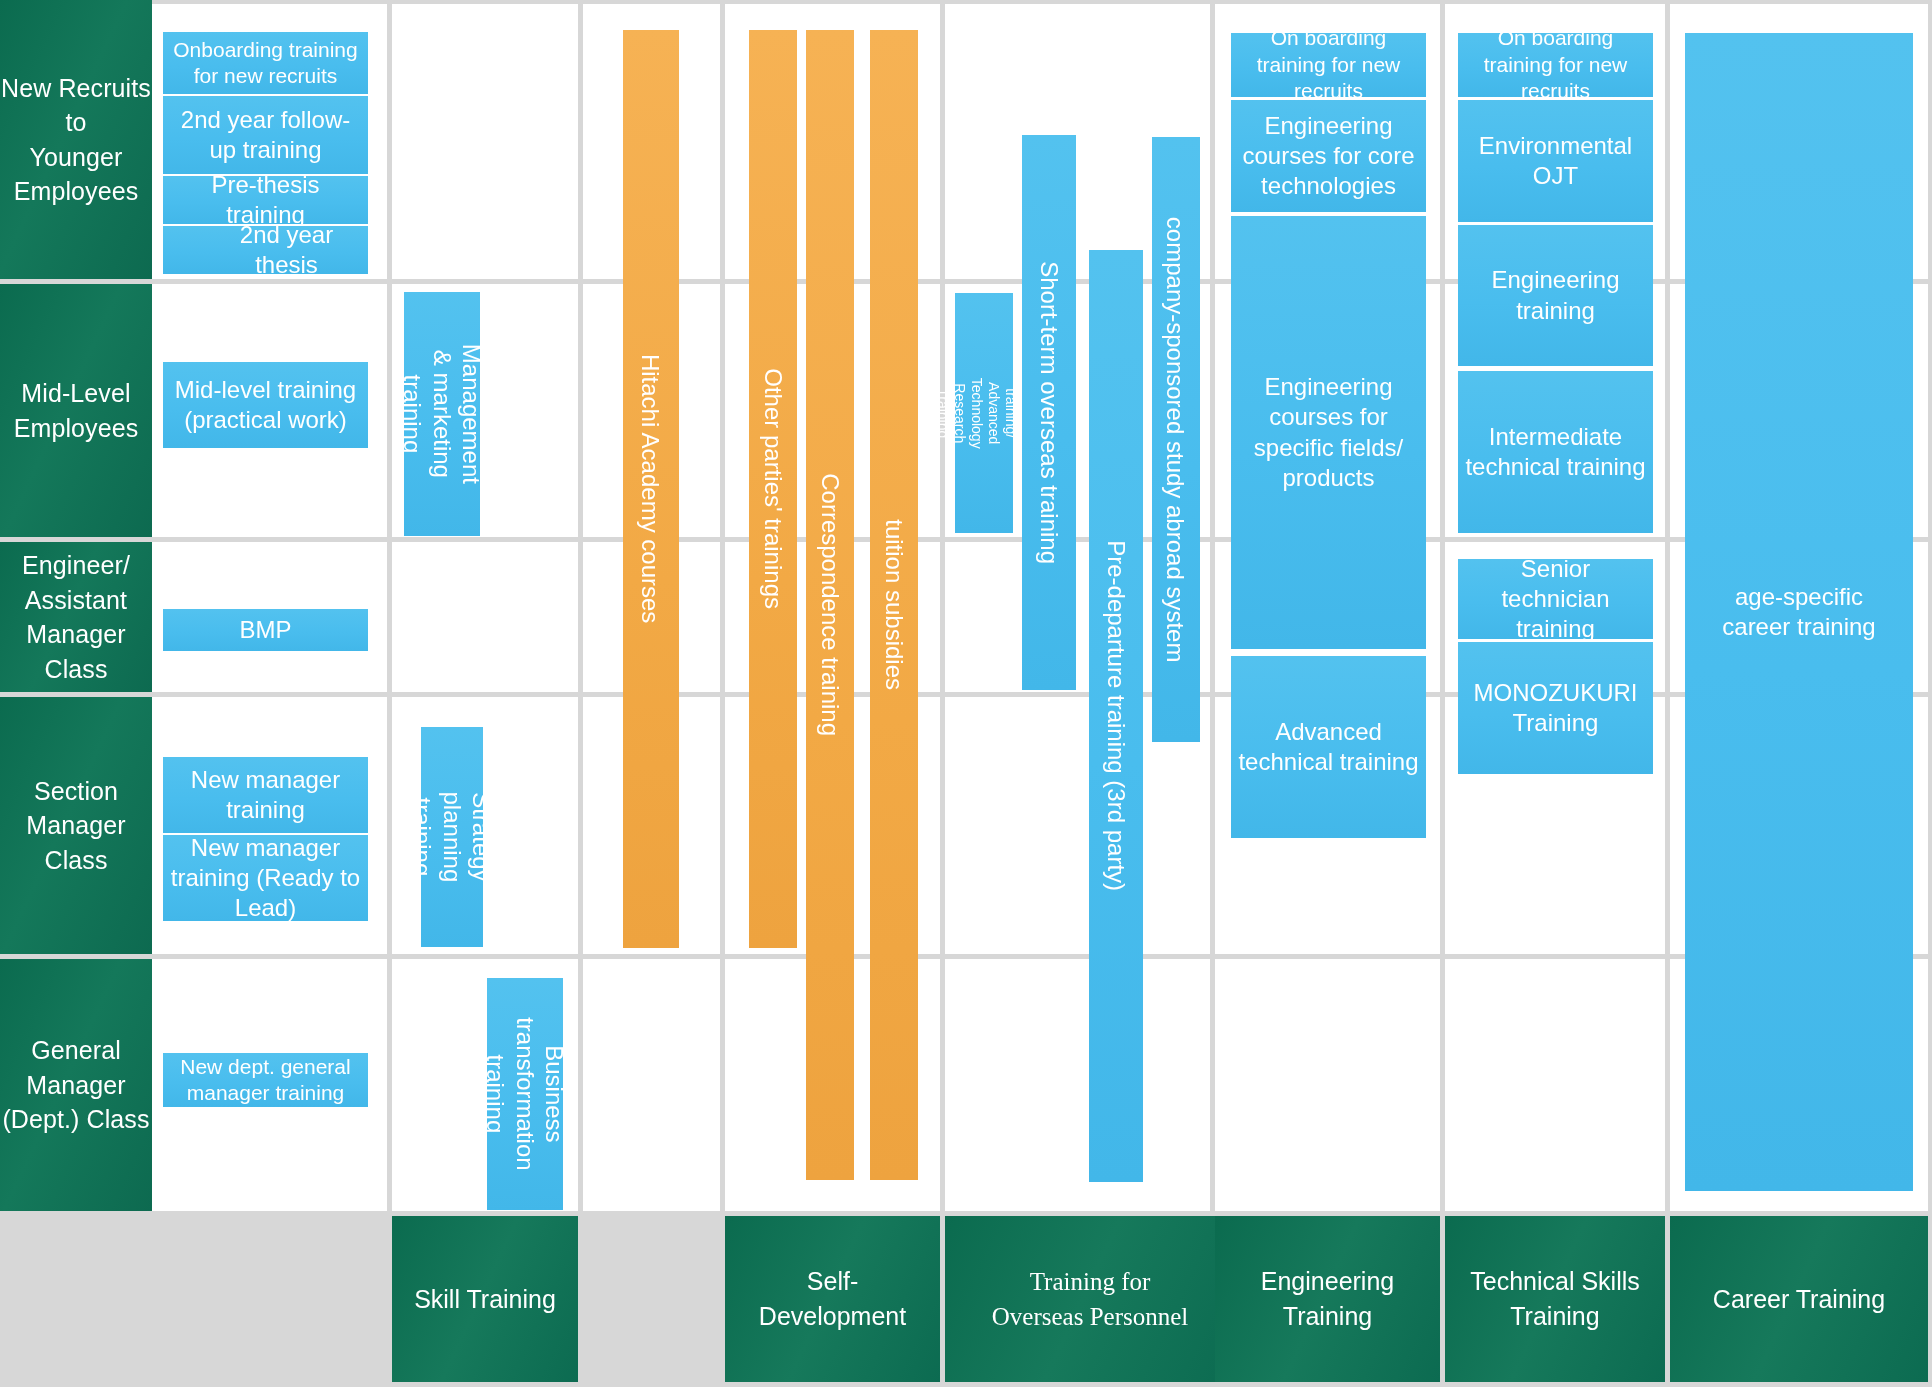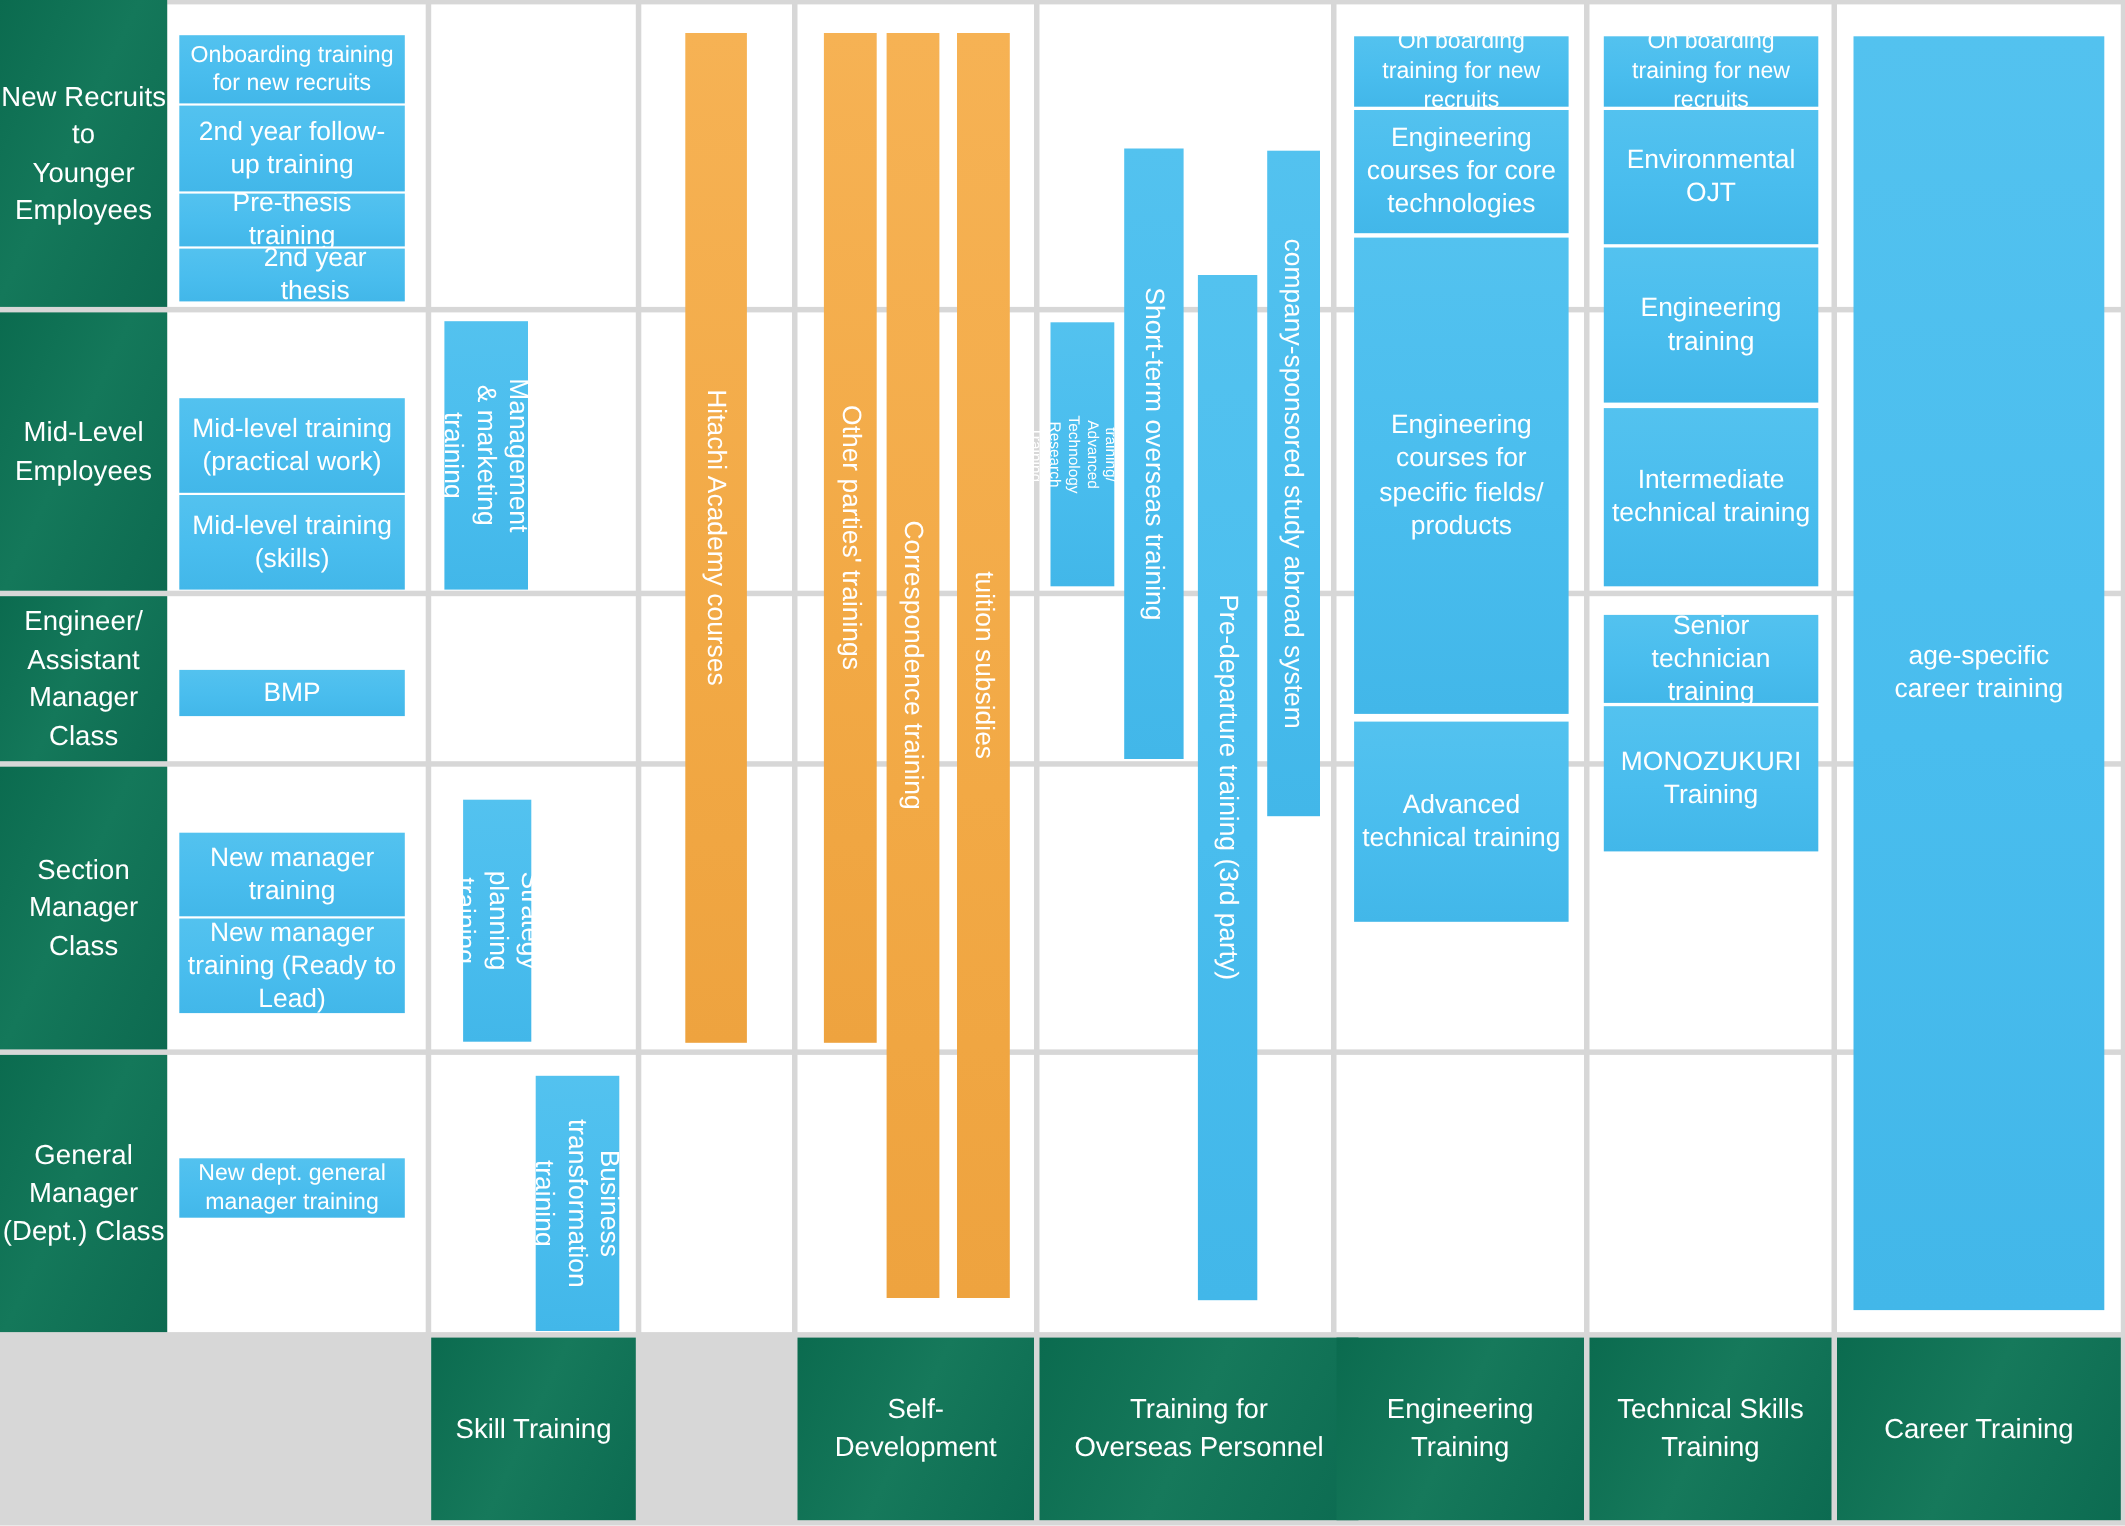--- a/index.html
+++ b/index.html
@@ -152,21 +152,21 @@
 (Dept.) Class</span>
   </div>
 
   <div class="colfoot" style="left:392px;top:1216px;width:186px;height:166px;">
     <span style="white-space:pre-line;">Skill Training</span>
   </div>
   <div class="colfoot" style="left:725px;top:1216px;width:215px;height:166px;">
     <span style="white-space:pre-line;">Self-
 Development</span>
   </div>
-  <div class="colfoot" style="left:945px;top:1216px;width:290px;height:166px;">
+  <div class="colfoot" style="left:945px;top:1216px;width:290px;height:166px;font-family:Liberation Serif, serif;">
     <span style="white-space:pre-line;">Training for
 Overseas Personnel</span>
   </div>
   <div class="colfoot" style="left:1215px;top:1216px;width:225px;height:166px;">
     <span style="white-space:pre-line;">Engineering Training</span>
   </div>
   <div class="colfoot" style="left:1445px;top:1216px;width:220px;height:166px;">
     <span style="white-space:pre-line;">Technical Skills
 Training</span>
   </div>
@@ -183,23 +183,20 @@
   <div class="blk blue" style="left:163px;top:176px;width:205px;height:48px;">
     <span>Pre-thesis training</span>
   </div>
   <div class="blk blue" style="left:163px;top:226px;width:205px;height:48px;padding-left:48px;">
     <span>2nd year thesis</span>
   </div>
 
   <div class="blk blue" style="left:163px;top:362px;width:205px;height:86px;">
     <span>Mid-level training (practical work)</span>
   </div>
-  <div class="blk blue" style="left:163px;top:450px;width:205px;height:86px;">
-    <span>Mid-level training (skills)</span>
-  </div>
 
   <div class="blk blue" style="left:163px;top:609px;width:205px;height:42px;">
     <span>BMP</span>
   </div>
 
   <div class="blk blue" style="left:163px;top:757px;width:205px;height:76px;">
     <span>New manager training</span>
   </div>
   <div class="blk blue" style="left:163px;top:835px;width:205px;height:86px;">
     <span>New manager training (Ready to Lead)</span>

